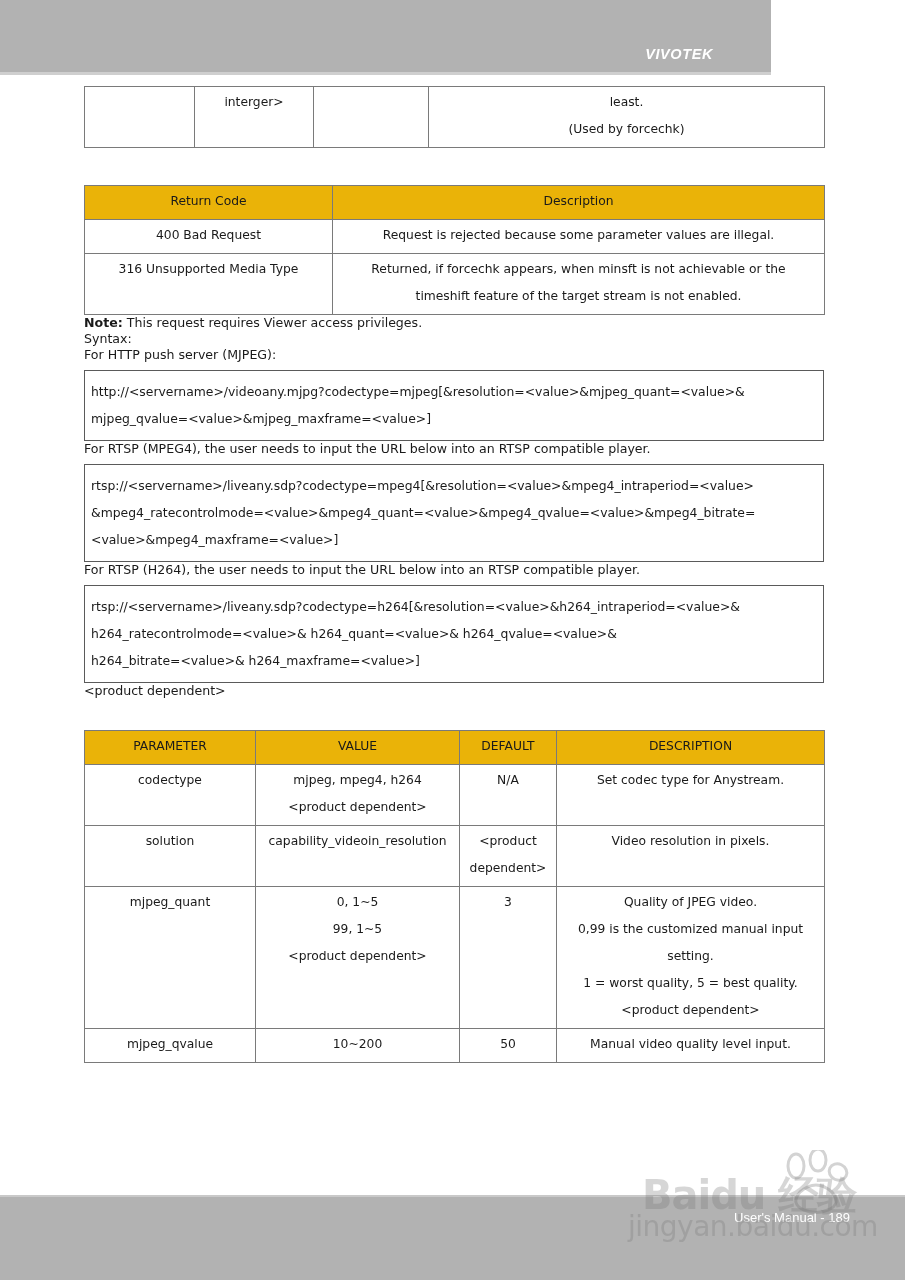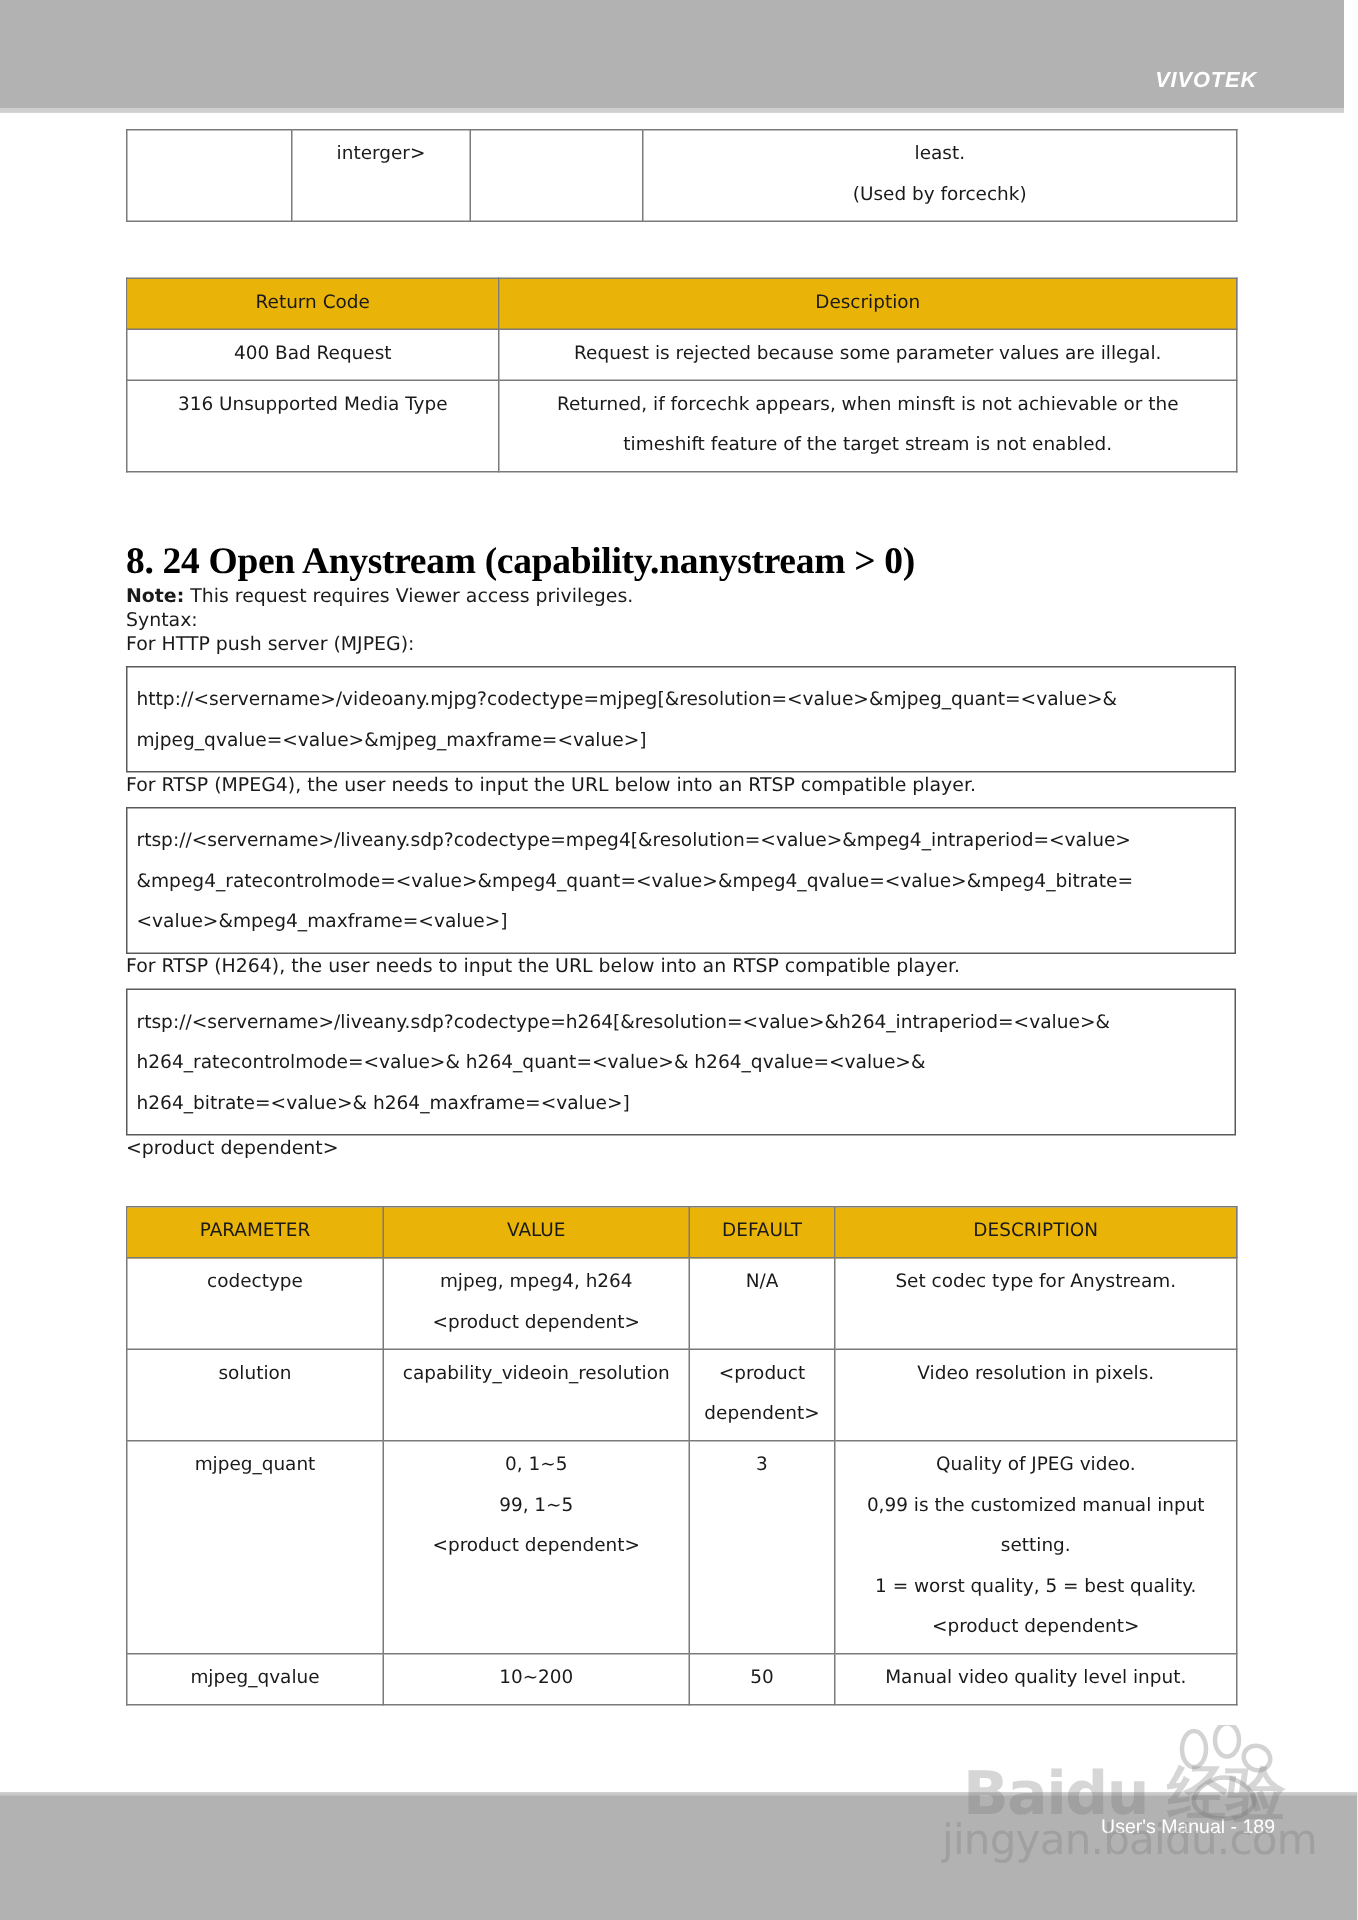--- a/index.html
+++ b/index.html
@@ -13,21 +13,21 @@
     position: relative;
     overflow: hidden;
     font-family: "DejaVu Sans", sans-serif;
     color: #1a1a1a;
   }
 
   
   .header-bar {
     position: absolute;
     left: 0; top: 0;
-    width: 896px;
+    width: 771px;
     height: 72px;
     background: #b2b2b2;
     border-bottom: 3px solid #cfcfcf;
   }
   .header-brand {
     position: absolute;
     right: 58px;
     top: 46px;
     font-family: "Liberation Sans", sans-serif;
     font-style: italic;
@@ -211,21 +211,20 @@
       <tr>
         <td>316 Unsupported Media Type</td>
         <td>
           <span class="cell-line">Returned, if forcechk appears, when minsft is not achievable or the</span>
           <span class="cell-line">timeshift feature of the target stream is not enabled.</span>
         </td>
       </tr>
     </tbody>
   </table>
 
-  <h1 class="sec-title">8. 24 Open Anystream (capability.nanystream &gt; 0)</h1>
 
   <p class="body-line gap-note">
     <span class="note-label">Note:</span><span> This request requires Viewer access privileges.</span>
   </p>
 
   <p class="body-line gap-syntax">Syntax:</p>
   <p class="body-line gap-small">For HTTP push server (MJPEG):</p>
 
   <div class="code-box">
     <span class="cl">http://&lt;servername&gt;/videoany.mjpg?codectype=mjpeg[&amp;resolution=&lt;value&gt;&amp;mjpeg_quant=&lt;value&gt;&amp;</span>

